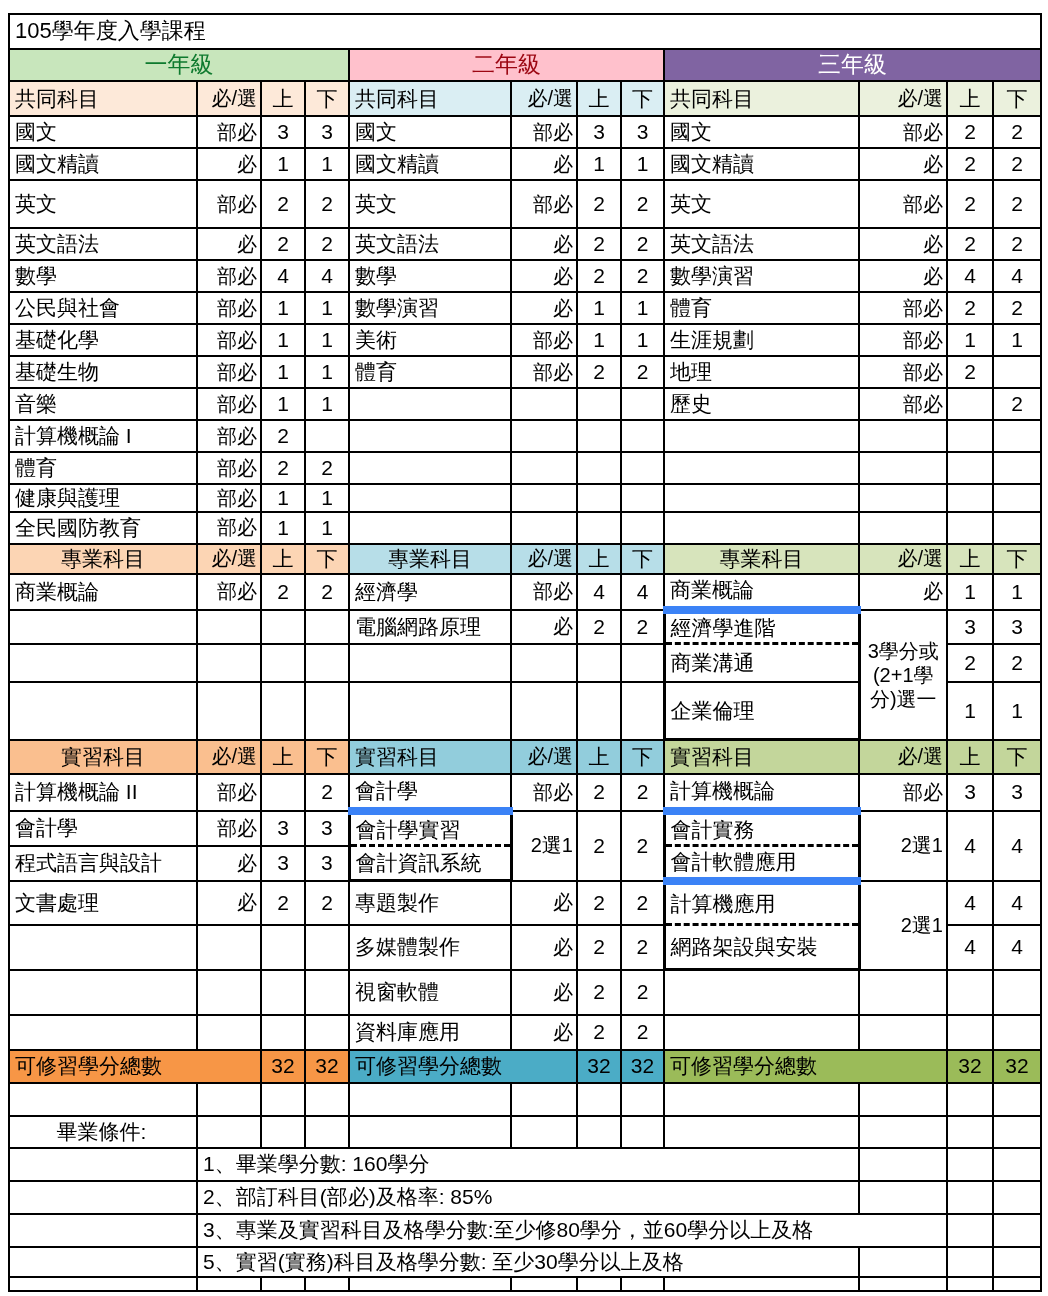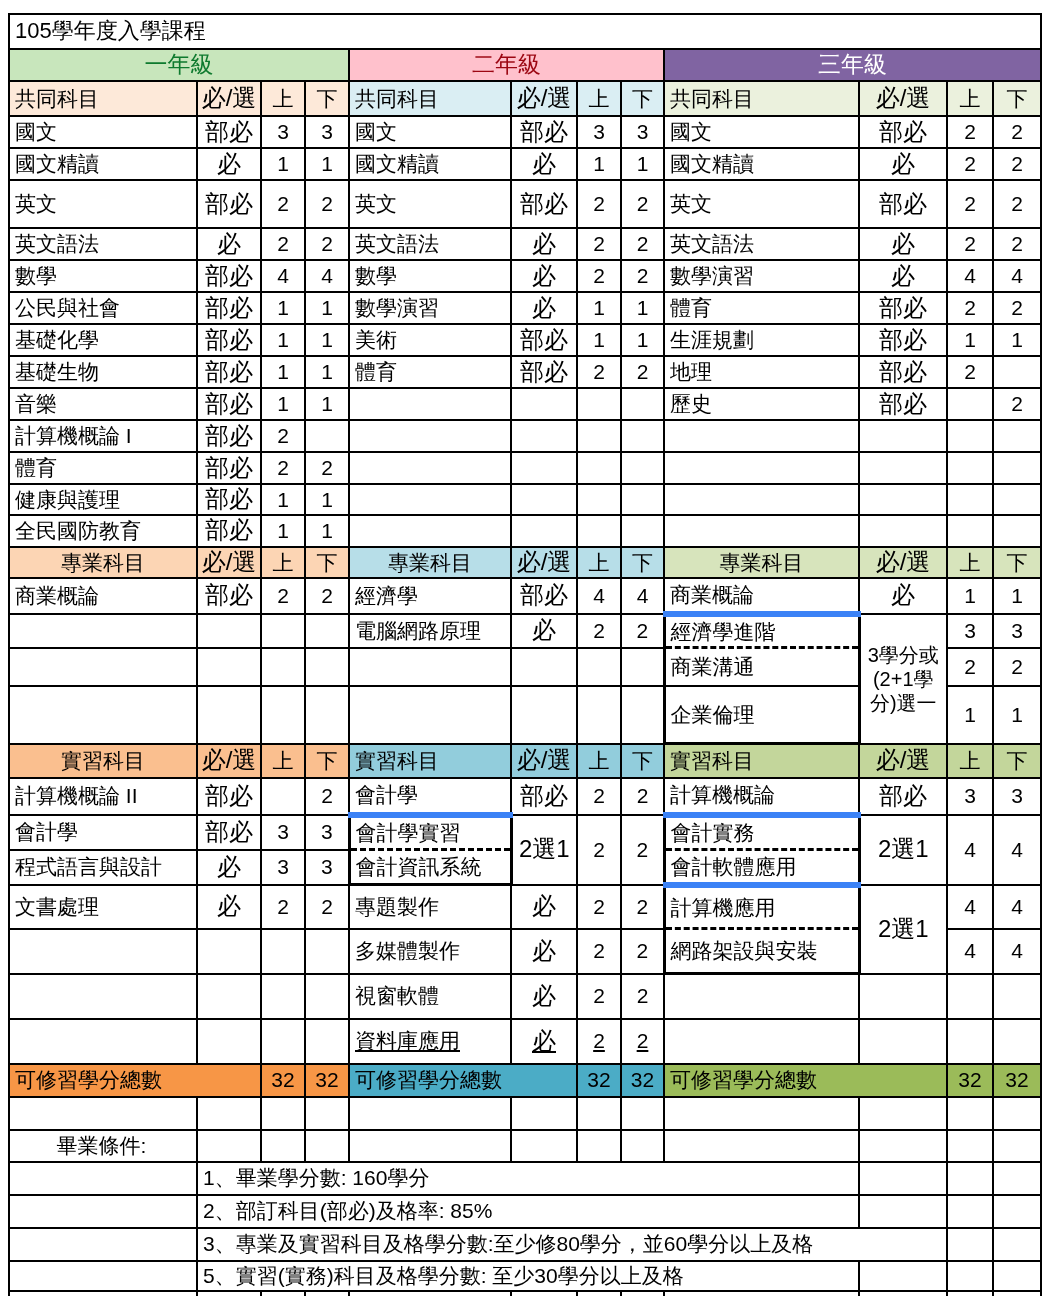--- a/index.html
+++ b/index.html
@@ -5,23 +5,23 @@
   html,body{margin:0;padding:0;background:#fff;width:1048px;height:1296px;overflow:hidden;}
   body{font-family:"Liberation Sans","DejaVu Sans",sans-serif;color:#000;}
   #wrap{margin:13px 8px 0 8px;}
   table{border-collapse:collapse;table-layout:fixed;width:1032px;}
   td{border:2px solid #000;padding:1px 3px;font-size:21px;text-align:center;vertical-align:middle;
      overflow:hidden;white-space:nowrap;line-height:1.12;}
   td.lf{text-align:left;padding-left:5px;}
   td.rt{text-align:center;padding-right:6px;}
   td.ttl{font-size:22px;}
   td.yh{font-size:23px;}
-  td.sm{font-size:24px;}
+  td.sm{font-size:20px;text-align:right;}
   td.wrap{white-space:normal;word-break:break-all;font-size:20px;line-height:1.2;}
-  td.gt{border-top:6px solid #3b82f6;}
+  td.gt{border-top:8px solid #3b82f6;}
   td.gb{border-bottom:3px solid #000;}
   td.gl{border-left:3px solid #000;}
   td.gr{border-right:3px solid #000;}
   td.db{border-bottom:3px dashed #000;}
   td.yr1{background:var(--y1-yr-bg);color:var(--y1-yr-fg);}
   td.yr2{background:var(--y2-yr-bg);color:var(--y2-yr-fg);text-align:center;}
   td.yr3{background:var(--y3-yr-bg);color:var(--y3-yr-fg);}
   td.c1h{background:var(--y1-t80);} td.c1p{background:var(--y1-t60);}
   td.c1i{background:var(--y1-t40);} td.c1a{background:var(--y1-acc);}
   td.c2h{background:var(--y2-t80);} td.c2p{background:var(--y2-t60);}
@@ -405,21 +405,21 @@
           <td></td>
           <td class="lf">視窗軟體</td>
           <td class="sm">必</td>
           <td>2</td>
           <td>2</td>
           <td></td>
           <td></td>
           <td></td>
           <td></td>
         </tr>
-        <tr style="height: 45px; text-decoration: underline;">
+        <tr style="height: 35px;">
           <td></td>
           <td></td>
           <td></td>
           <td></td>
           <td class="lf">資料庫應用</td>
           <td class="sm">必</td>
           <td>2</td>
           <td>2</td>
           <td></td>
           <td></td>

